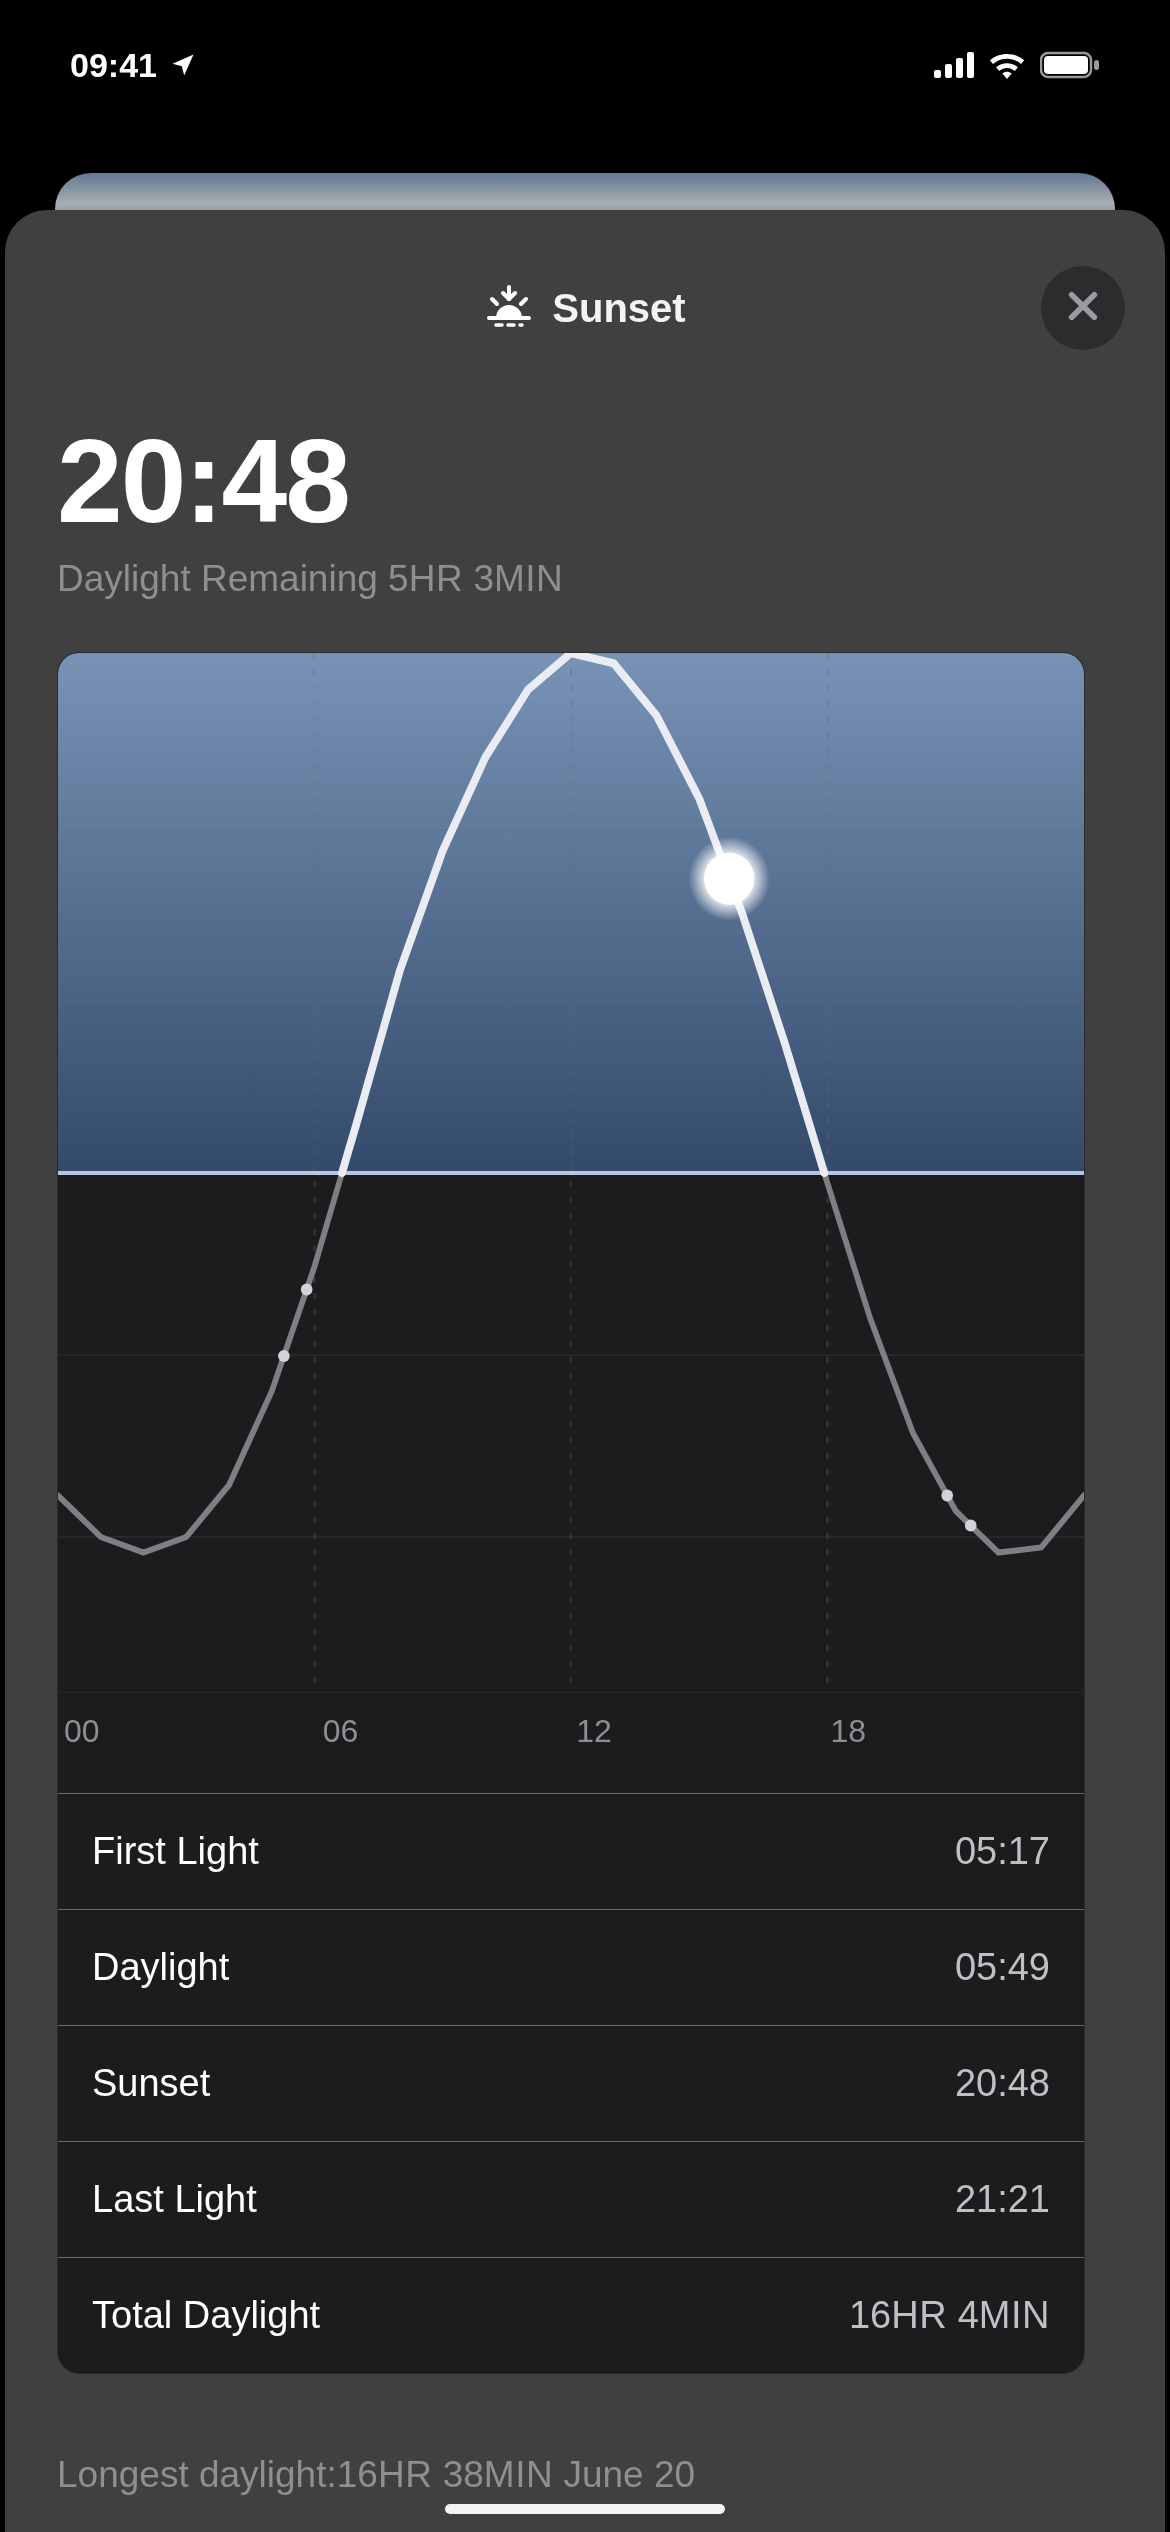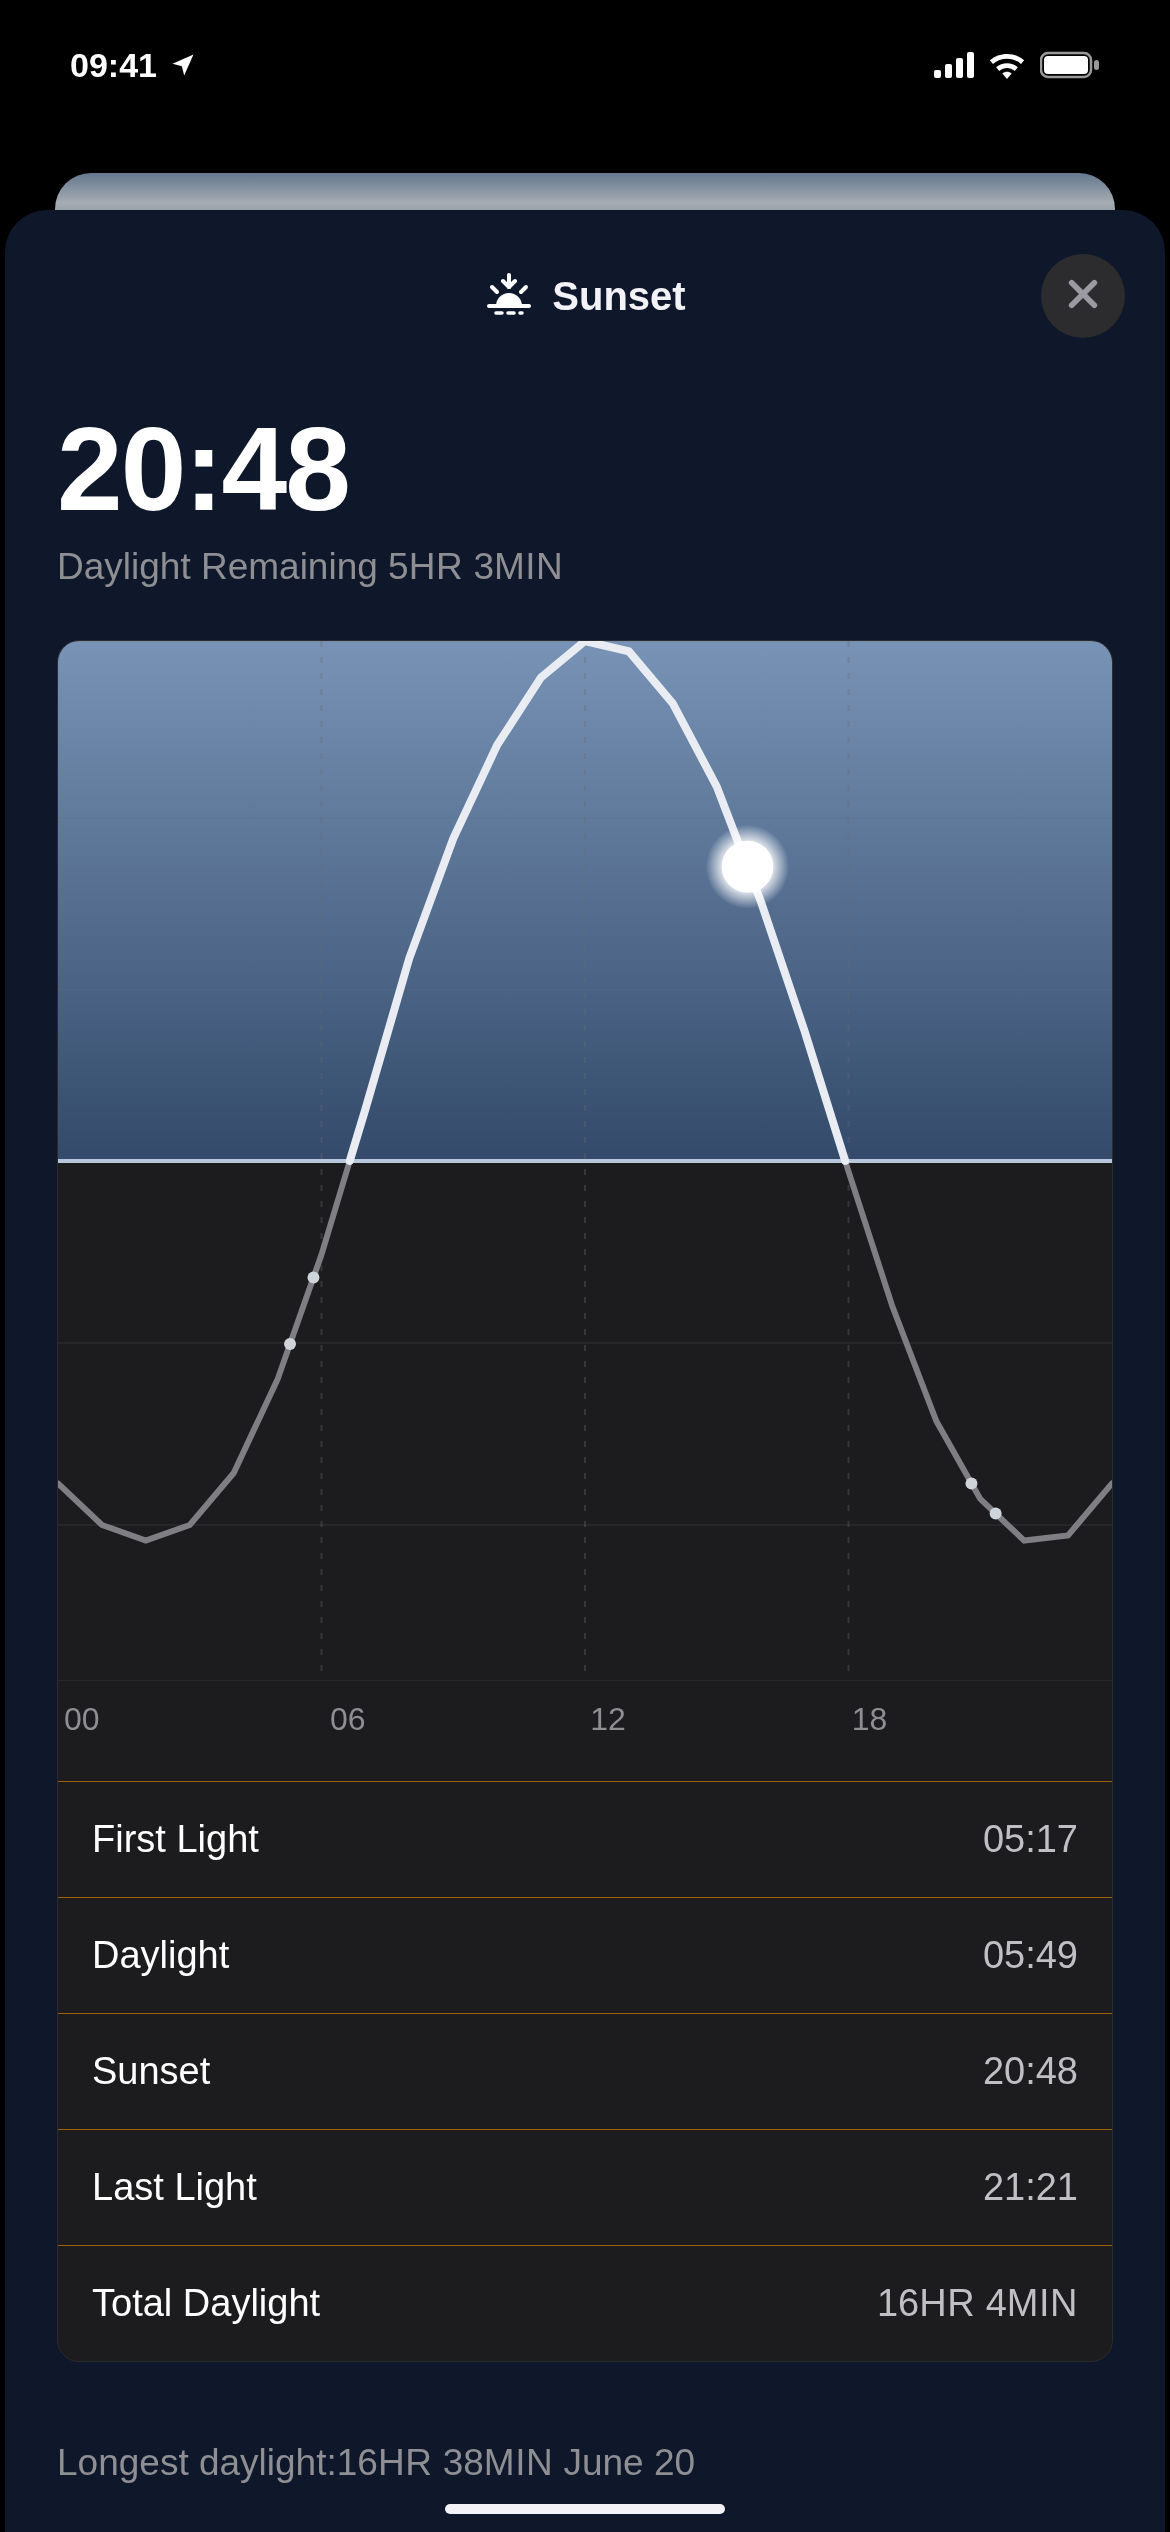--- a/index.html
+++ b/index.html
@@ -35,23 +35,23 @@
     height: 60px;
     background: linear-gradient(180deg,#6f859f 0%,#b8bfc6 50%,#7f8fa4 100%);
     border-radius: 36px 36px 0 0;
     opacity: .9;
   }
 
   
   .sheet {
     position: absolute;
     top: 210px; left: 5px; right: 5px; bottom: 0;
-    background: #0f172a;
+    background: #404040;
     border-radius: 42px 42px 0 0;
-    padding-top: 42px;
+    padding-top: 54px;
   }
 
   
   .sheet-header {
     position: relative;
     height: 88px;
     display: flex;
     align-items: center;
     justify-content: center;
     gap: 18px;
@@ -84,21 +84,21 @@
   .hero-sub {
     margin-top: 18px;
     font-size: 37px;
     color: #8e8e93;
   }
   .smallcaps { font-variant: small-caps; letter-spacing: .5px; }
   .hero-sub .num { color:#8e8e93; }
 
   
   .chart-card {
-    margin: 42px 52px 0 52px;
+    margin: 42px 80px 0 52px;
     border: 1px solid #2b2b2d;
     border-radius: 22px;
     overflow: hidden;
     background: #1c1c1e;
   }
   .chart-area {
     height: 1040px;
     position: relative;
     background:#1c1c1e;
   }

